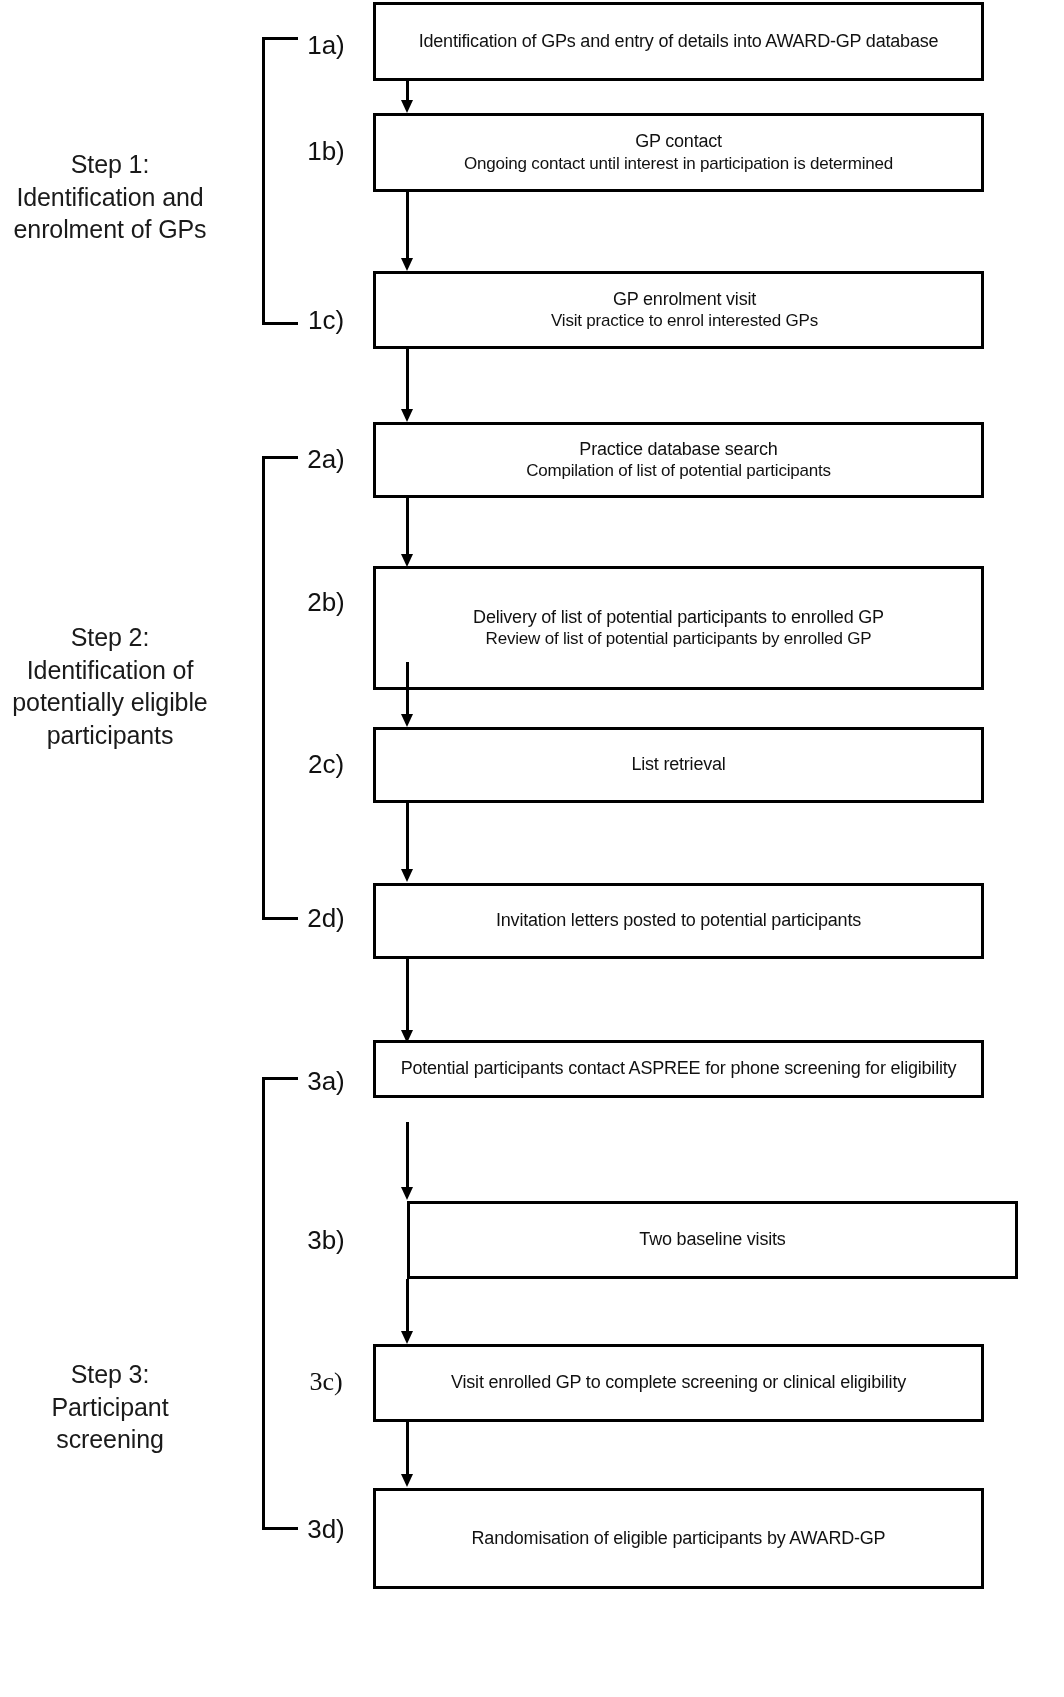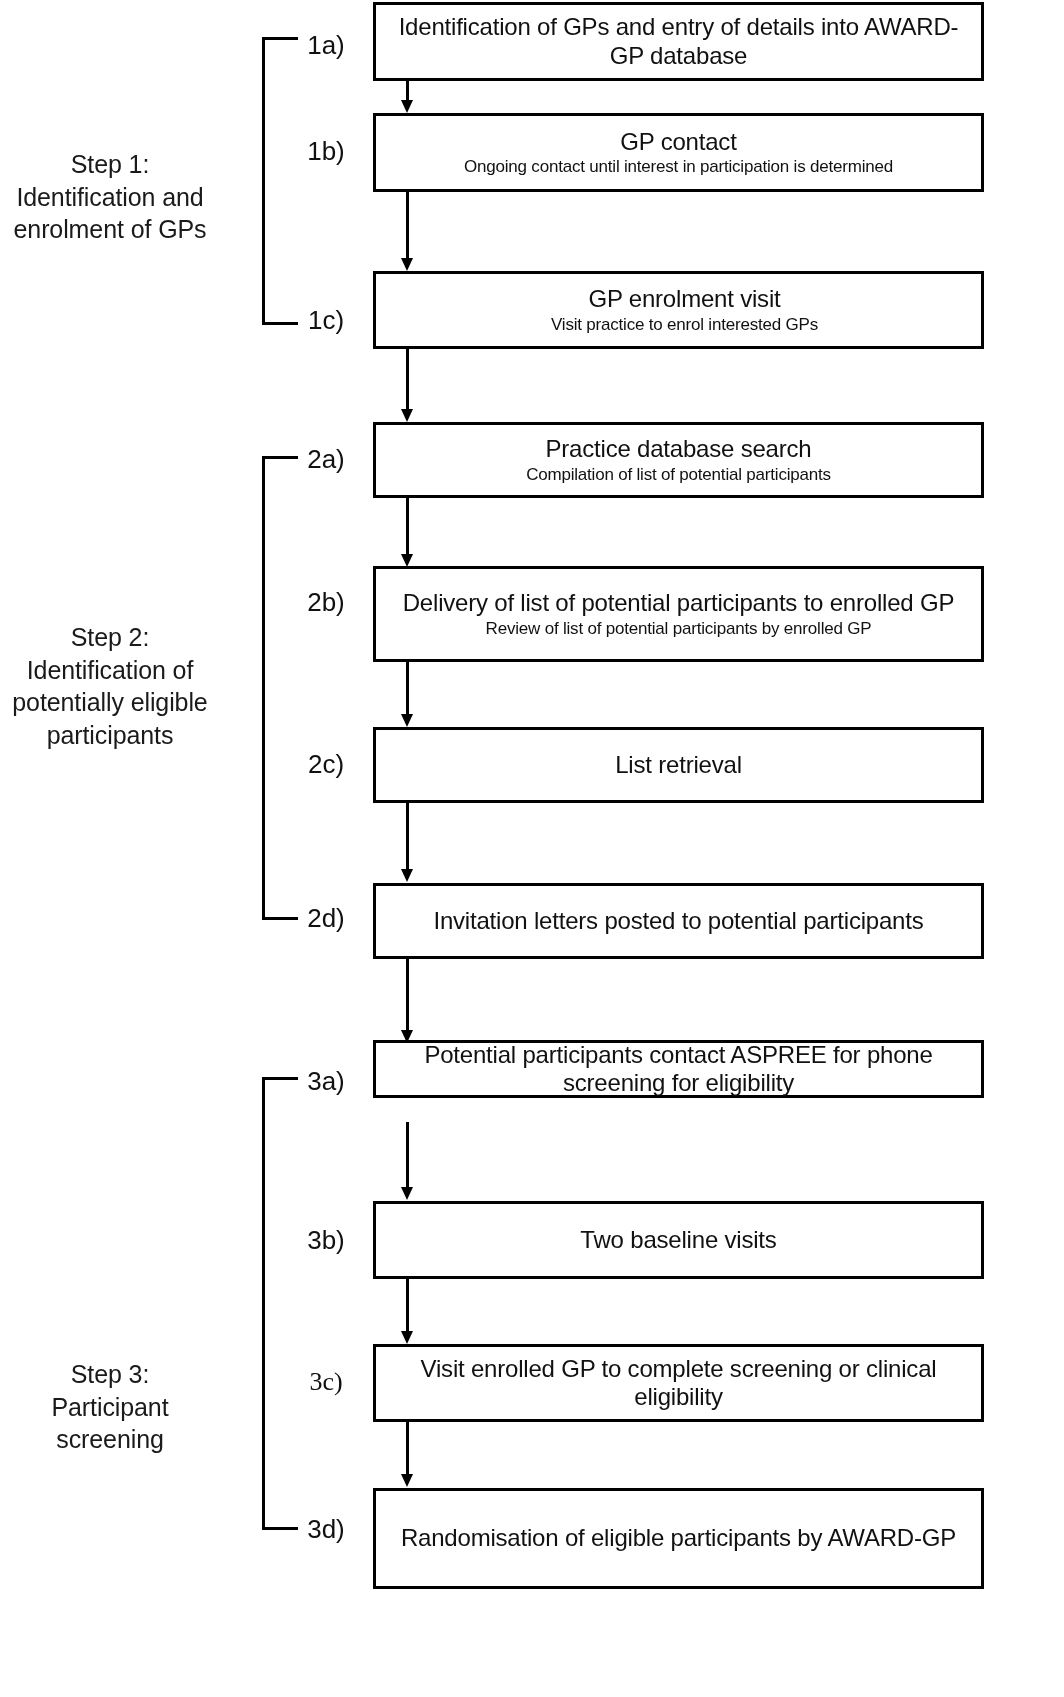--- a/index.html
+++ b/index.html
@@ -62,21 +62,21 @@
     box-sizing: border-box;
     border: 3px solid #000;
     background: #ffffff;
     display: flex;
     flex-direction: column;
     align-items: center;
     justify-content: center;
     padding: 2px 8px;
   }
   .node-title {
-    font-size: 24px;
+    font-size: 18px;
     line-height: 1.18;
     text-align: center;
     color: #111;
     letter-spacing: -0.2px;
   }
   .node-sub {
     font-size: 17px;
     line-height: 1.18;
     text-align: center;
     color: #111;
@@ -164,21 +164,21 @@
     <div class="node-title">Practice database search</div>
     <div class="node-sub">Compilation of list of potential participants</div>
   </div>
 
   <div class="arrow" style="top:498px; height:70px;">
     <div class="shaft" style="height:57px;"></div>
     <div class="head" style="top:56px;"></div>
   </div>
 
   <div class="substep" style="top:589px; left:296px;">2b)</div>
-  <div class="node" style="top:566px; height:96px;">
+  <div class="node" style="top:566px; height:124px;">
     <div class="node-title">Delivery of list of potential participants to enrolled GP</div>
     <div class="node-sub">Review of list of potential participants by enrolled GP</div>
   </div>
 
   <div class="arrow" style="top:662px; height:66px;">
     <div class="shaft" style="height:53px;"></div>
     <div class="head" style="top:52px;"></div>
   </div>
 
   <div class="substep" style="top:751px; left:296px;">2c)</div>
@@ -212,21 +212,21 @@
   <div class="node" style="top:1040px; height:58px;align-items:center;">
     <div class="node-title">Potential participants contact ASPREE for phone screening for eligibility</div>
   </div>
 
   <div class="arrow" style="top:1122px; height:79px;">
     <div class="shaft" style="height:66px;"></div>
     <div class="head" style="top:65px;"></div>
   </div>
 
   <div class="substep" style="top:1227px; left:296px;">3b)</div>
-  <div class="node" style="top:1201px; height:78px;">
+  <div class="node" style="top:1201px; height:78px;margin-left:34px;">
     <div class="node-title">Two baseline visits</div>
   </div>
 
   <div class="arrow" style="top:1279px; height:66px;">
     <div class="shaft" style="height:53px;"></div>
     <div class="head" style="top:52px;"></div>
   </div>
 
   <div class="substep" style="top:1369px; left:296px;font-family:Liberation Serif, serif;">3c)</div>
   <div class="node" style="top:1344px; height:78px;">

